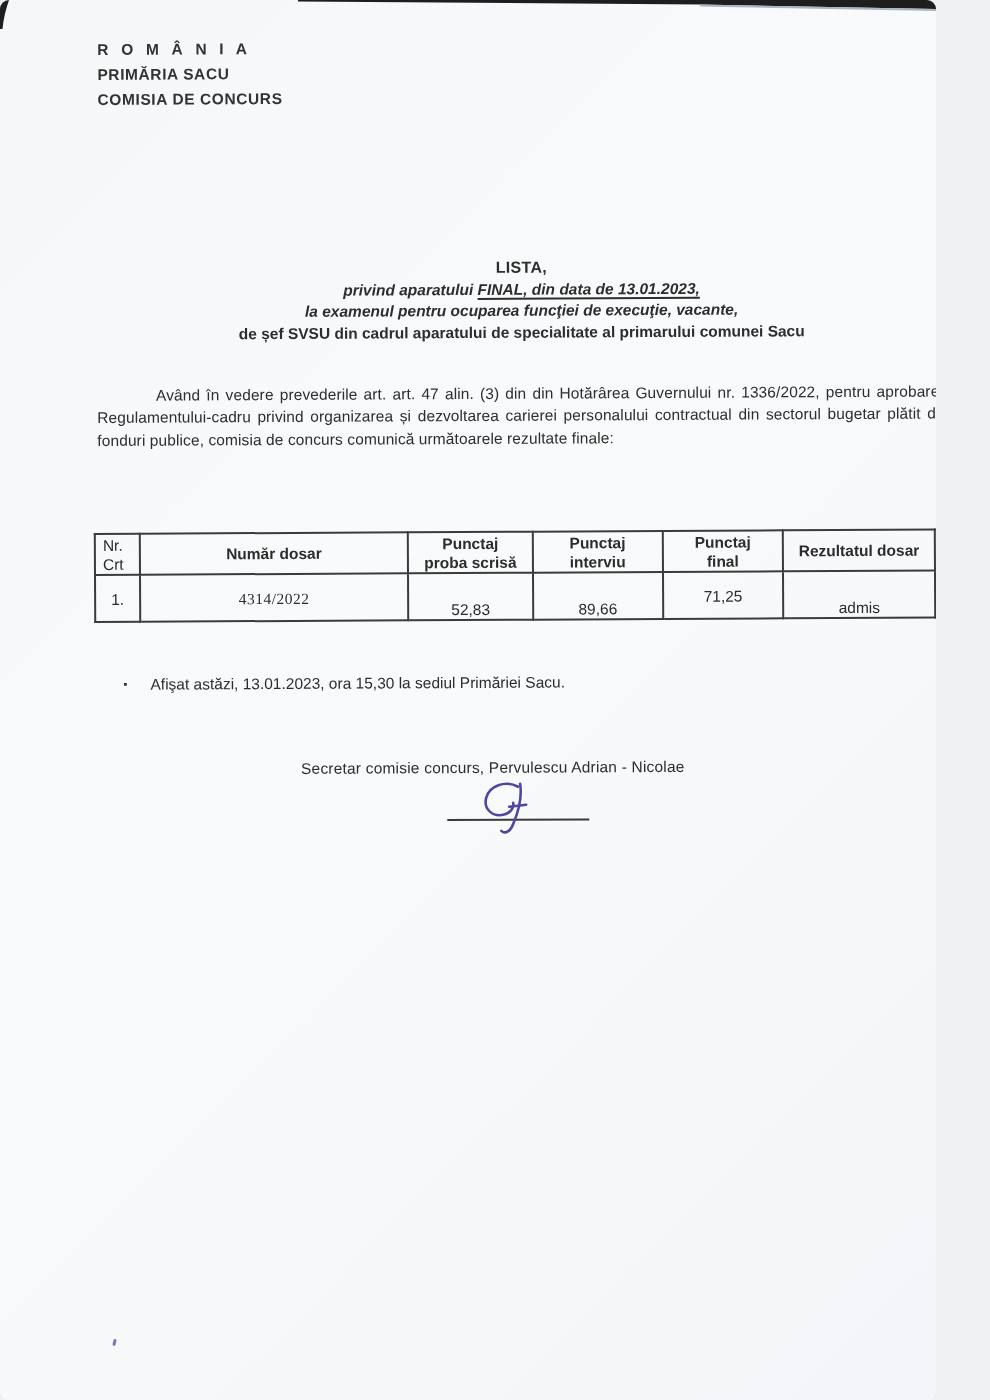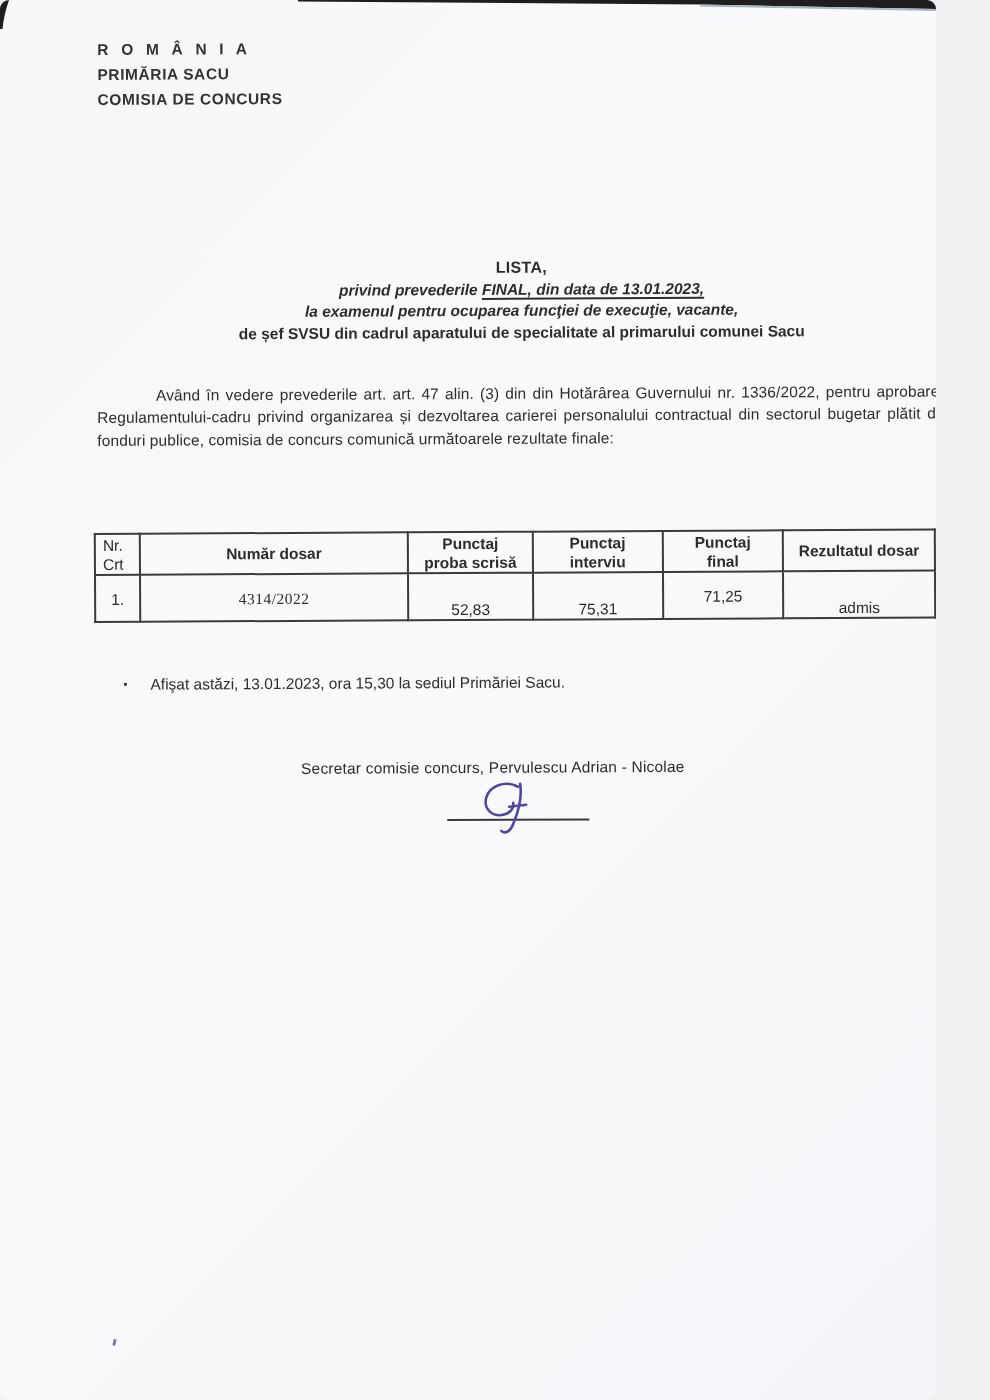--- a/index.html
+++ b/index.html
@@ -170,21 +170,21 @@
   <div class="sheet">
 
     <header class="letterhead">
       <div class="country">R O M Â N I A</div>
       <div class="inst">PRIMĂRIA SACU</div>
       <div class="inst">COMISIA DE CONCURS</div>
     </header>
 
     <section class="title-block">
       <div class="t-main">LISTA,</div>
-      <div class="italic"><span>privind prevederile </span><span class="underline">FINAL, din data de 13.01.2023,</span></div>
+      <div class="italic"><span>privind aparatului </span><span class="underline">FINAL, din data de 13.01.2023,</span></div>
       <div class="italic">la examenul pentru ocuparea funcţiei de execuţie, vacante,</div>
       <div>de șef SVSU din cadrul aparatului de specialitate al primarului comunei Sacu</div>
     </section>
 
     <p class="body-par">Având în vedere prevederile art. art. 47 alin. (3) din din Hotărârea Guvernului nr. 1336/2022, pentru aprobarea Regulamentului-cadru privind organizarea și dezvoltarea carierei personalului contractual din sectorul bugetar plătit din fonduri publice, comisia de concurs comunică următoarele rezultate finale:</p>
 
     <table class="results">
       <colgroup>
         <col style="width:45px">
           <col style="width:269px">
@@ -205,21 +205,21 @@
           <th>Punctaj
 final</th>
           <th>Rezultatul dosar</th>
         </tr>
       </thead>
       <tbody>
         <tr>
           <td class="va-top">1.</td>
           <td class="serif">4314/2022</td>
           <td class="va-low">52,83</td>
-          <td class="va-low">75,31</td>
+          <td class="va-low">89,66</td>
           <td class="va-top">71,25</td>
           <td class="va-low">admis</td>
         </tr>
       </tbody>
     </table>
 
     <div class="bullet-line">
       <span class="bullet-marker">▪</span>
       <span>Afişat astăzi, 13.01.2023, ora 15,30 la sediul Primăriei Sacu.</span>
     </div>

